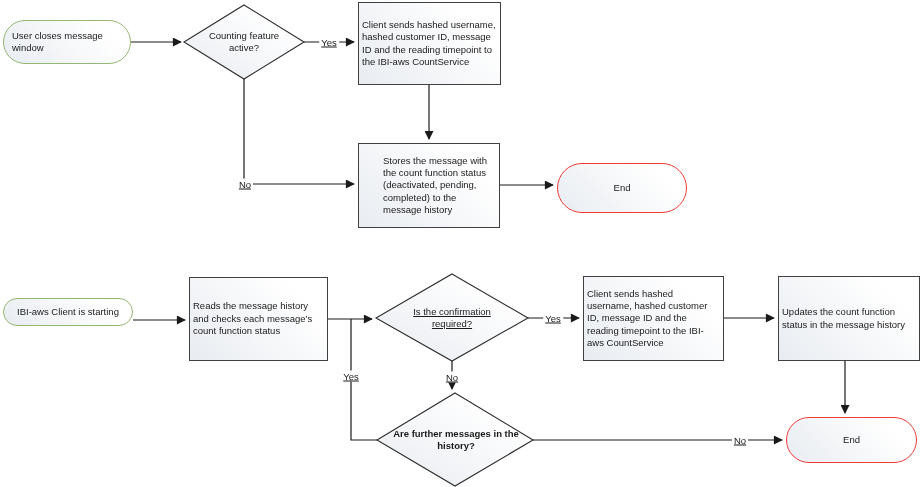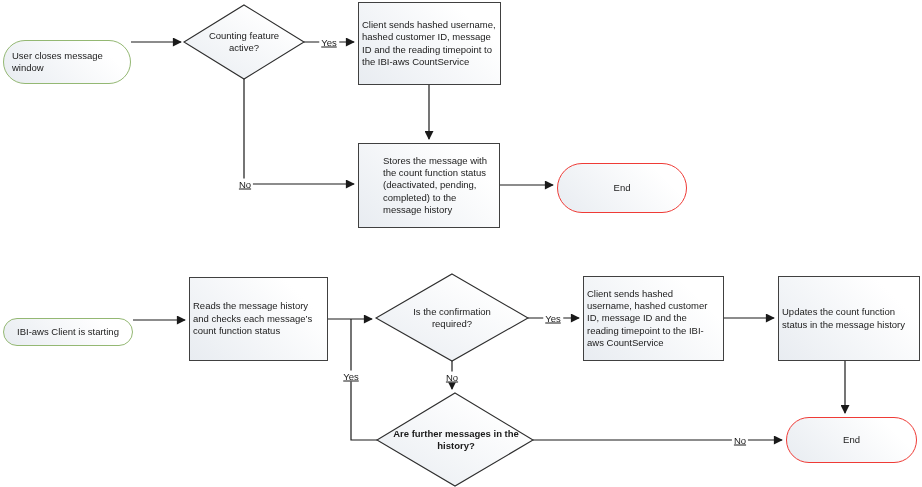--- a/index.html
+++ b/index.html
@@ -26,21 +26,20 @@
     justify-content: center;
     font-size: 9.5px;
     line-height: 1.3;
     box-sizing: border-box;
     background: linear-gradient(45deg, var(--shape_fill_dark, #e8ecf1) 0%, var(--shape_fill_light, #ffffff) 80%);
   }
   .terminator-start {
     border: 1.4px solid var(--start_border, #94b873);
     border-radius: 24px;
     padding: 5px 8px;
-    margin-top: 20px;
   }
   .terminator-end {
     border: 1.4px solid var(--end_border, #ef3b36);
     border-radius: 25px;
   }
   .process {
     border: 1.5px solid var(--process_border, #404040);
     padding: 2px 3px;
   }
   .dlabel {
@@ -109,21 +108,21 @@
 
   <div class="node terminator-end" style="left:557px; top:163px; width:130px; height:50px;">End</div>
 
   <div class="elabel" style="left:329px; top:42px;">Yes</div>
   <div class="elabel" style="left:245px; top:184px;">No</div>
 
   <div class="node terminator-start" style="left:3px; top:298px; width:130px; height:28px;">IBI-aws Client is starting</div>
 
   <div class="node process" style="left:189px; top:277px; width:139px; height:84px;">Reads the message history and checks each message’s count function status</div>
 
-  <div class="dlabel" style="left:392px; top:304px; width:120px; height:28px;">Is the confirmation required?</div>
+  <div class="dlabel" style="left:392px; top:304px; width:120px; height:28px;text-decoration:underline;">Is the confirmation required?</div>
 
   <div class="node process" style="left:583px; top:276px; width:141px; height:85px;">Client sends hashed username, hashed customer ID, message ID and the reading timepoint to the IBI-aws CountService</div>
 
   <div class="node process" style="left:778px; top:276px; width:142px; height:85px;">Updates the count function status in the message history</div>
 
   <div class="dlabel" style="left:385px; top:426px; width:142px; height:28px;font-weight:bold;">Are further messages in the history?</div>
 
   <div class="node terminator-end" style="left:786px; top:417px; width:131px; height:46px;">End</div>
 
   <div class="elabel" style="left:553px; top:318px;">Yes</div>

